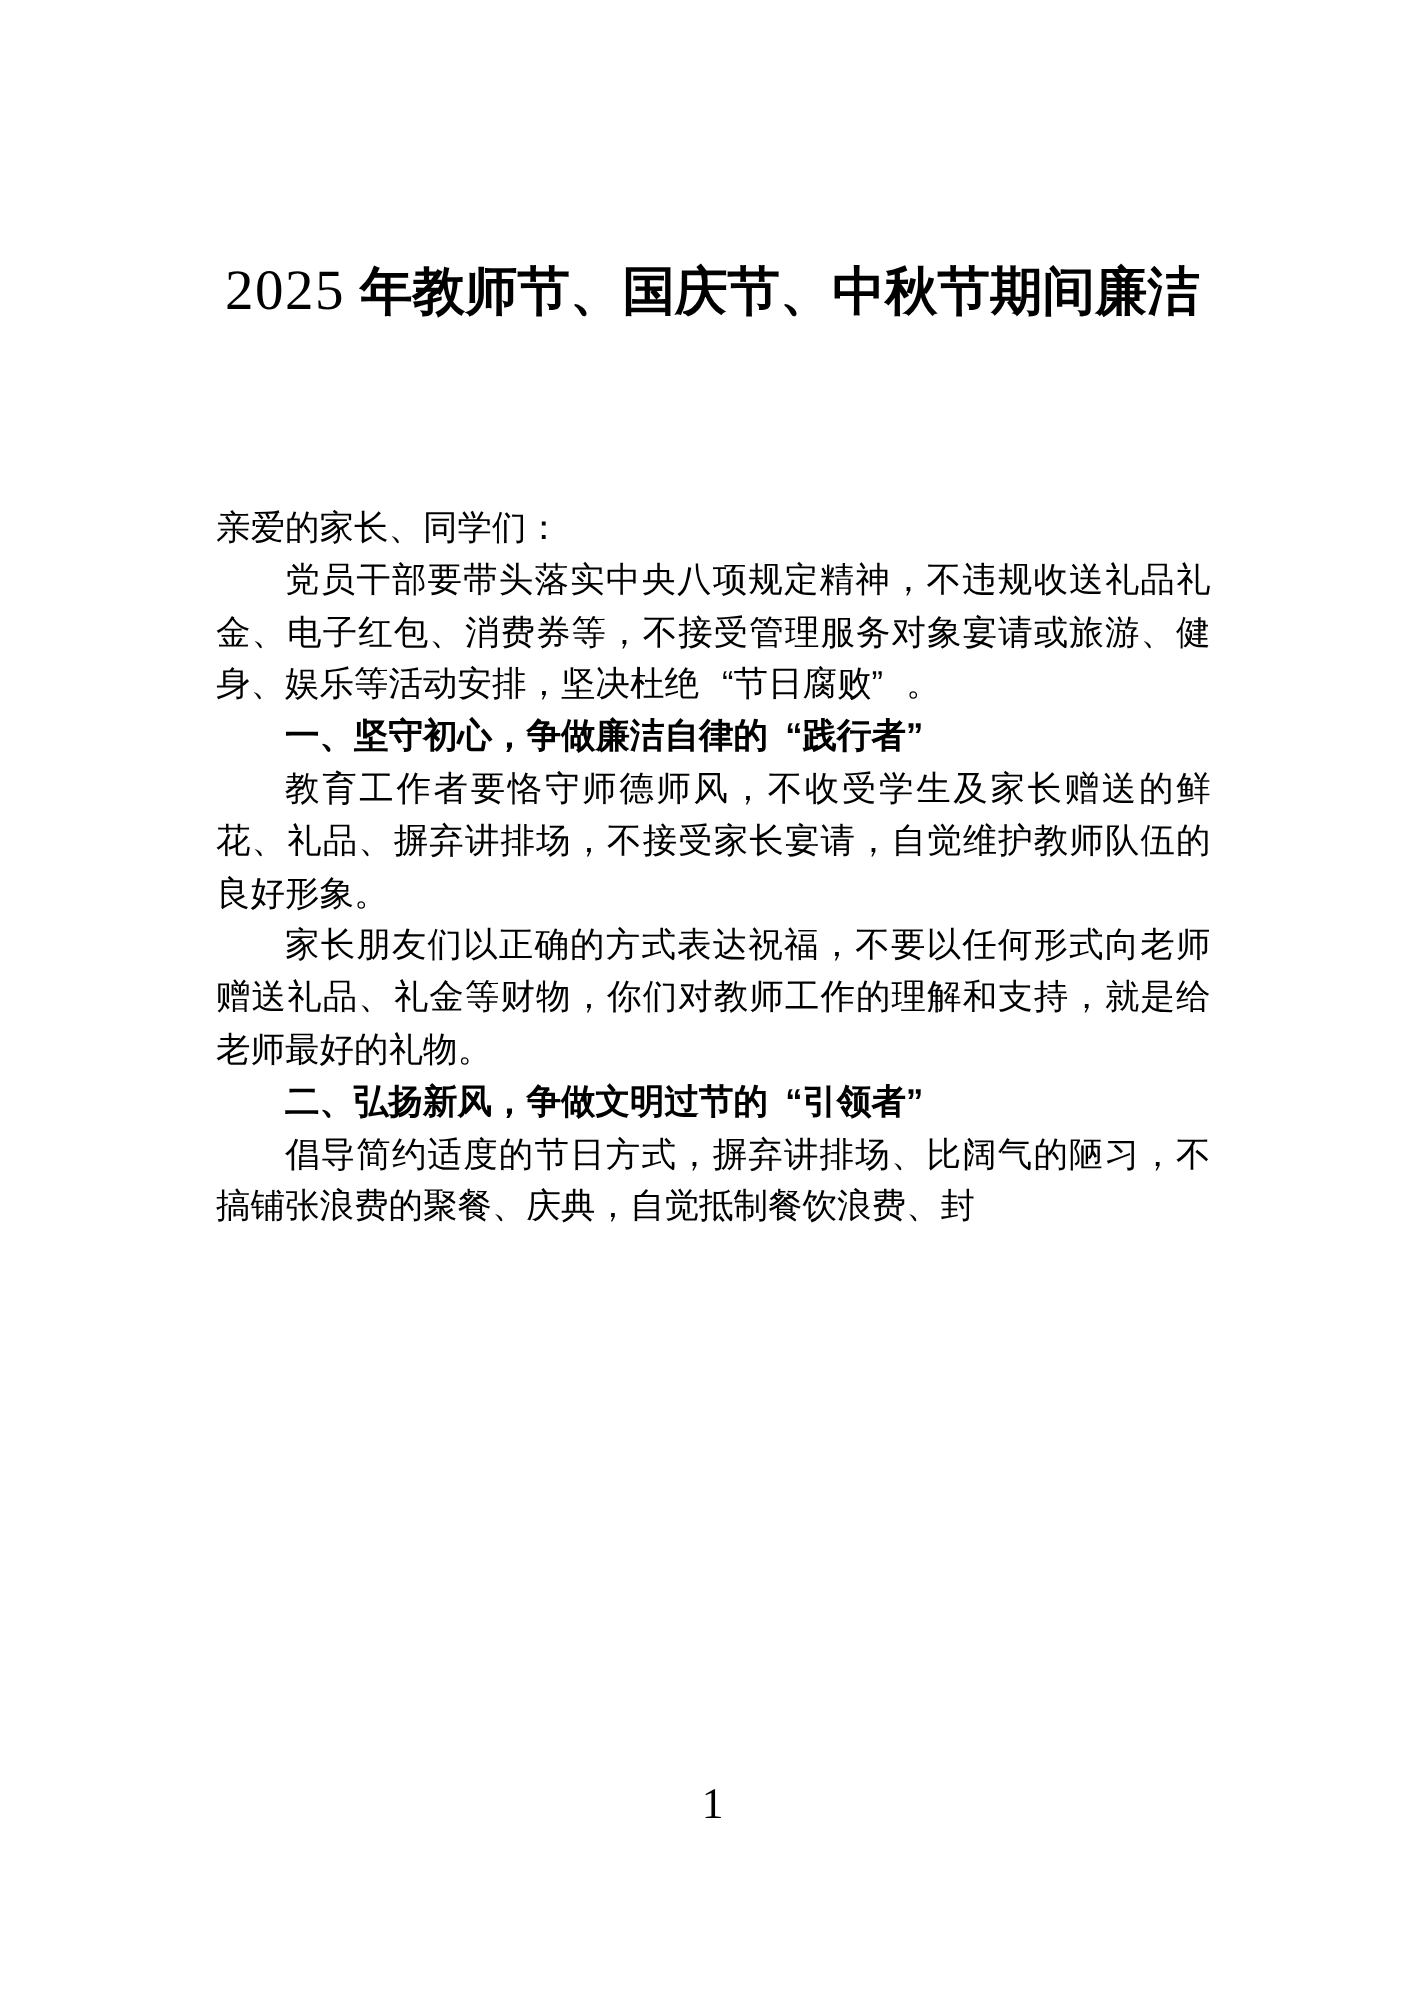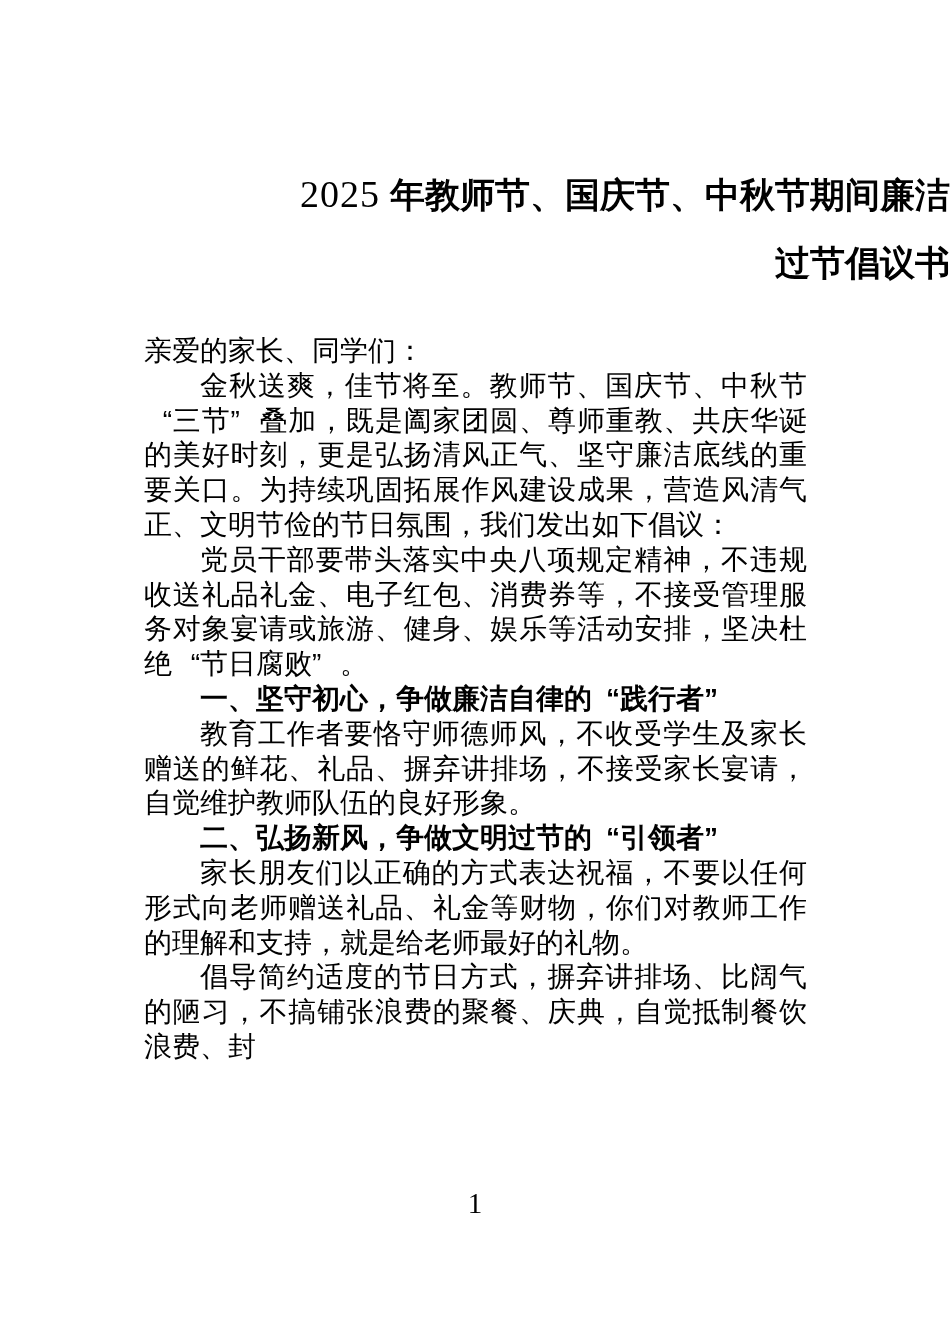--- a/index.html
+++ b/index.html
@@ -14,39 +14,39 @@
     background: #ffffff;
     color: #000000;
     font-family: "Liberation Sans", "DejaVu Sans", sans-serif;
     overflow: hidden;
   }
   .title {
     position: absolute;
     top: 160px;
     left: 0;
     width: 100%;
-    text-align: right;
+    text-align: center;
     font-weight: 700;
     font-size: 35px;
     line-height: 68px;
     color: #000000;
   }
   .title-num {
     font-family: "Liberation Serif", "DejaVu Serif", serif;
     font-weight: 400;
     font-size: 38px;
     letter-spacing: 1px;
     margin-right: 10px;
   }
   .doc-body {
     position: absolute;
     top: 334px;
     left: 144px;
     width: 663px;
-    font-size: 28px;
+    font-size: 23px;
     line-height: 34.8px;
     text-align: justify;
     color: #000000;
   }
   .para {
     margin: 0;
     padding: 0;
     text-indent: 2em;
   }
   .para.no-indent {
@@ -75,30 +75,28 @@
     color: #000000;
   }
 </style>
 </head>
 <body>
 
 <div class="page">
 
   <header class="title">
     <div class="title-line"><span class="title-num">2025</span><span>年教师节、国庆节、中秋节期间廉洁</span></div>
-    <div class="title-line">过节倡议书</div>
   </header>
 
   <main class="doc-body">
     <p class="para no-indent">亲爱的家长、同学们：</p>
 
-  <p class="para">金秋送爽，佳节将至。教师节、国庆节、中秋节<span class="fw fw-o">“</span>三节<span class="fw fw-c">”</span>叠加，既是阖家团圆、尊师重教、共庆华诞的美好时刻，更是弘扬清风正气、坚守廉洁底线的重要关口。为持续巩固拓展作风建设成果，营造风清气正、文明节俭的节日氛围，我们发出如下倡议：</p>
       <p class="para">党员干部要带头落实中央八项规定精神，不违规收送礼品礼金、电子红包、消费券等，不接受管理服务对象宴请或旅游、健身、娱乐等活动安排，坚决杜绝<span class="fw fw-o">“</span>节日腐败<span class="fw fw-c">”</span>。</p>
       <p class="para heading">一、坚守初心，争做廉洁自律的<span class="fw fw-o">“</span>践行者<span class="fw fw-c">”</span></p>
       <p class="para">教育工作者要恪守师德师风，不收受学生及家长赠送的鲜花、礼品、摒弃讲排场，不接受家长宴请，自觉维护教师队伍的良好形象。</p>
+      <p class="para">家长朋友们以正确的方式表达祝福，不要以任何形式向老师赠送礼品、礼金等财物，你们对教师工作的理解和支持，就是给老师最好的礼物。</p>
       <p class="para heading">二、弘扬新风，争做文明过节的<span class="fw fw-o">“</span>引领者<span class="fw fw-c">”</span></p>
-      <p class="para">家长朋友们以正确的方式表达祝福，不要以任何形式向老师赠送礼品、礼金等财物，你们对教师工作的理解和支持，就是给老师最好的礼物。</p>
       <p class="para">倡导简约适度的节日方式，摒弃讲排场、比阔气的陋习，不搞铺张浪费的聚餐、庆典，自觉抵制餐饮浪费、封</p>
     </main>
 
   <footer class="page-number">1</footer>
 
 </div>
 
 </body></html>

